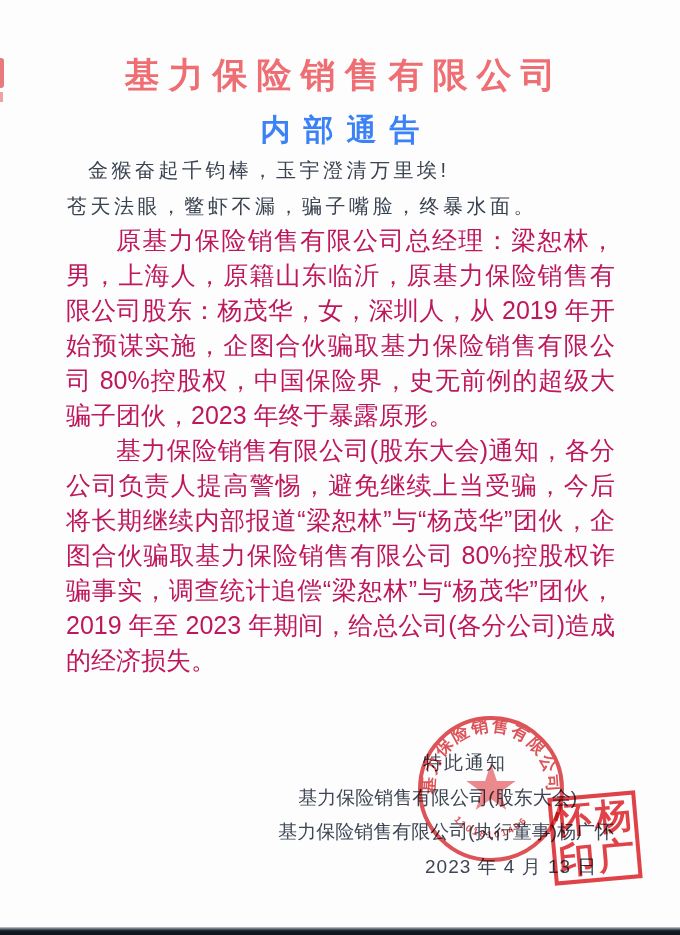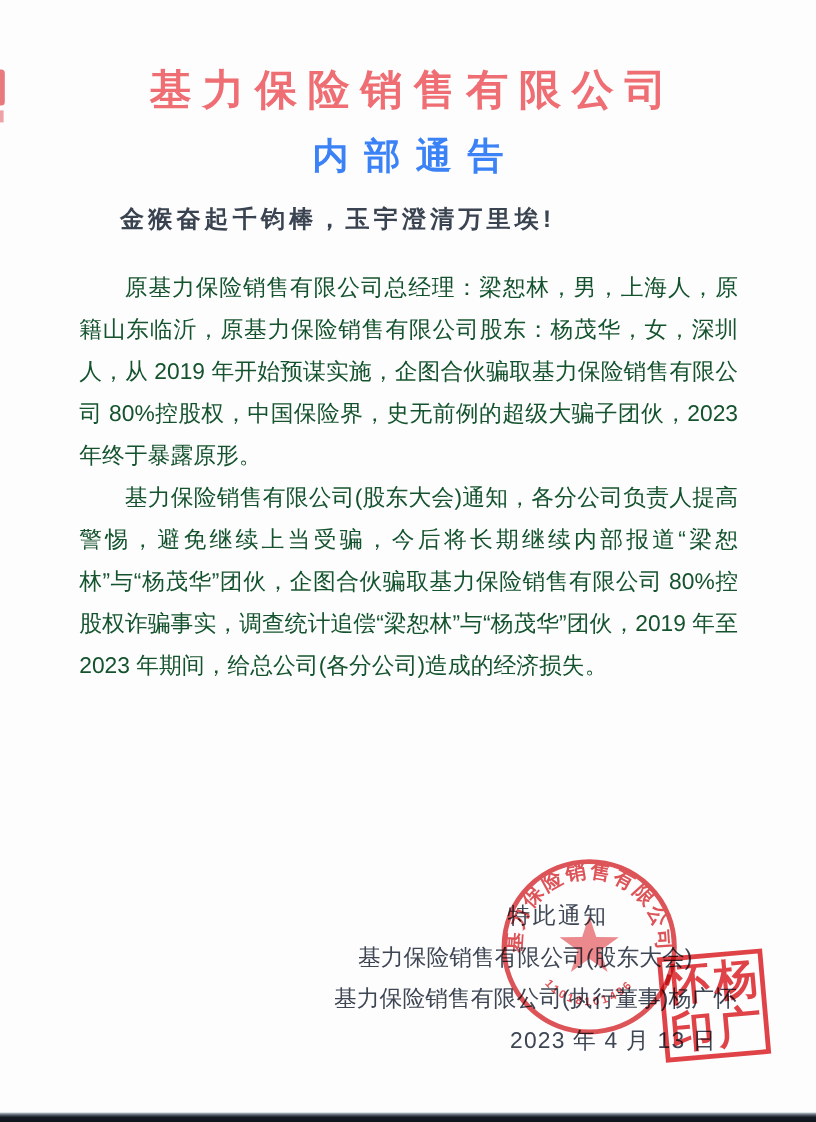--- a/index.html
+++ b/index.html
@@ -22,33 +22,33 @@
   .doc-subtitle {
     position:absolute; top:110px; left:0; width:100%;
     margin:0; text-align:center;
     font-size:30px; font-weight:700;
     color:#3b82f6;
     letter-spacing:13px; text-indent:13px;
   }
 
   
   .slogan {
-    position:absolute; margin:12px;
-    font-size:20px; font-weight:700;
+    position:absolute; margin:0;
+    font-size:20px; font-weight:400;
     color:#3a4350; letter-spacing:3.5px;
     white-space:nowrap;
   }
   .slogan-1 { top:157px; left:88px; }
   .slogan-2 { top:193px; left:67px; }
 
   
   .body-text {
     position:absolute; top:223px; left:66px; width:549px;
-    font-size:19px; line-height:35px;
-    color:#14532d;
+    font-size:25px; line-height:35px;
+    color:#be185d;
     text-align:justify;
   }
   .body-text p { margin:0; text-indent:2em; }
 
   
   .closing-line {
     position:absolute;
     font-size:19px; color:#3e4654;
     white-space:nowrap;
   }
@@ -100,20 +100,21 @@
 <div class="page">
 
   <div class="artifact-1"></div>
   <div class="artifact-2"></div>
 
   <h1 class="doc-title">基力保险销售有限公司</h1>
 
   <h2 class="doc-subtitle">内部通告</h2>
 
   <p class="slogan slogan-1">金猴奋起千钧棒，玉宇澄清万里埃!</p>
+  <p class="slogan slogan-2">苍天法眼，鳖虾不漏，骗子嘴脸，终暴水面。</p>
 
   <div class="body-text">
     <p>原基力保险销售有限公司总经理：梁恕林，男，上海人，原籍山东临沂，原基力保险销售有限公司股东：杨茂华，女，深圳人，从 2019 年开始预谋实施，企图合伙骗取基力保险销售有限公司 80%控股权，中国保险界，史无前例的超级大骗子团伙，2023 年终于暴露原形。</p>
     <p>基力保险销售有限公司(股东大会)通知，各分公司负责人提高警惕，避免继续上当受骗，今后将长期继续内部报道“梁恕林”与“杨茂华”团伙，企图合伙骗取基力保险销售有限公司 80%控股权诈骗事实，调查统计追偿“梁恕林”与“杨茂华”团伙，2019 年至 2023 年期间，给总公司(各分公司)造成的经济损失。</p>
   </div>
 
   <div class="closing-line closing-notice">特此通知</div>
   <div class="closing-line closing-org1">基力保险销售有限公司(股东大会)</div>
   <div class="closing-line closing-org2">基力保险销售有限公司(执行董事)杨广怀</div>
   <div class="closing-line closing-date">2023 年 4 月 13 日</div>

